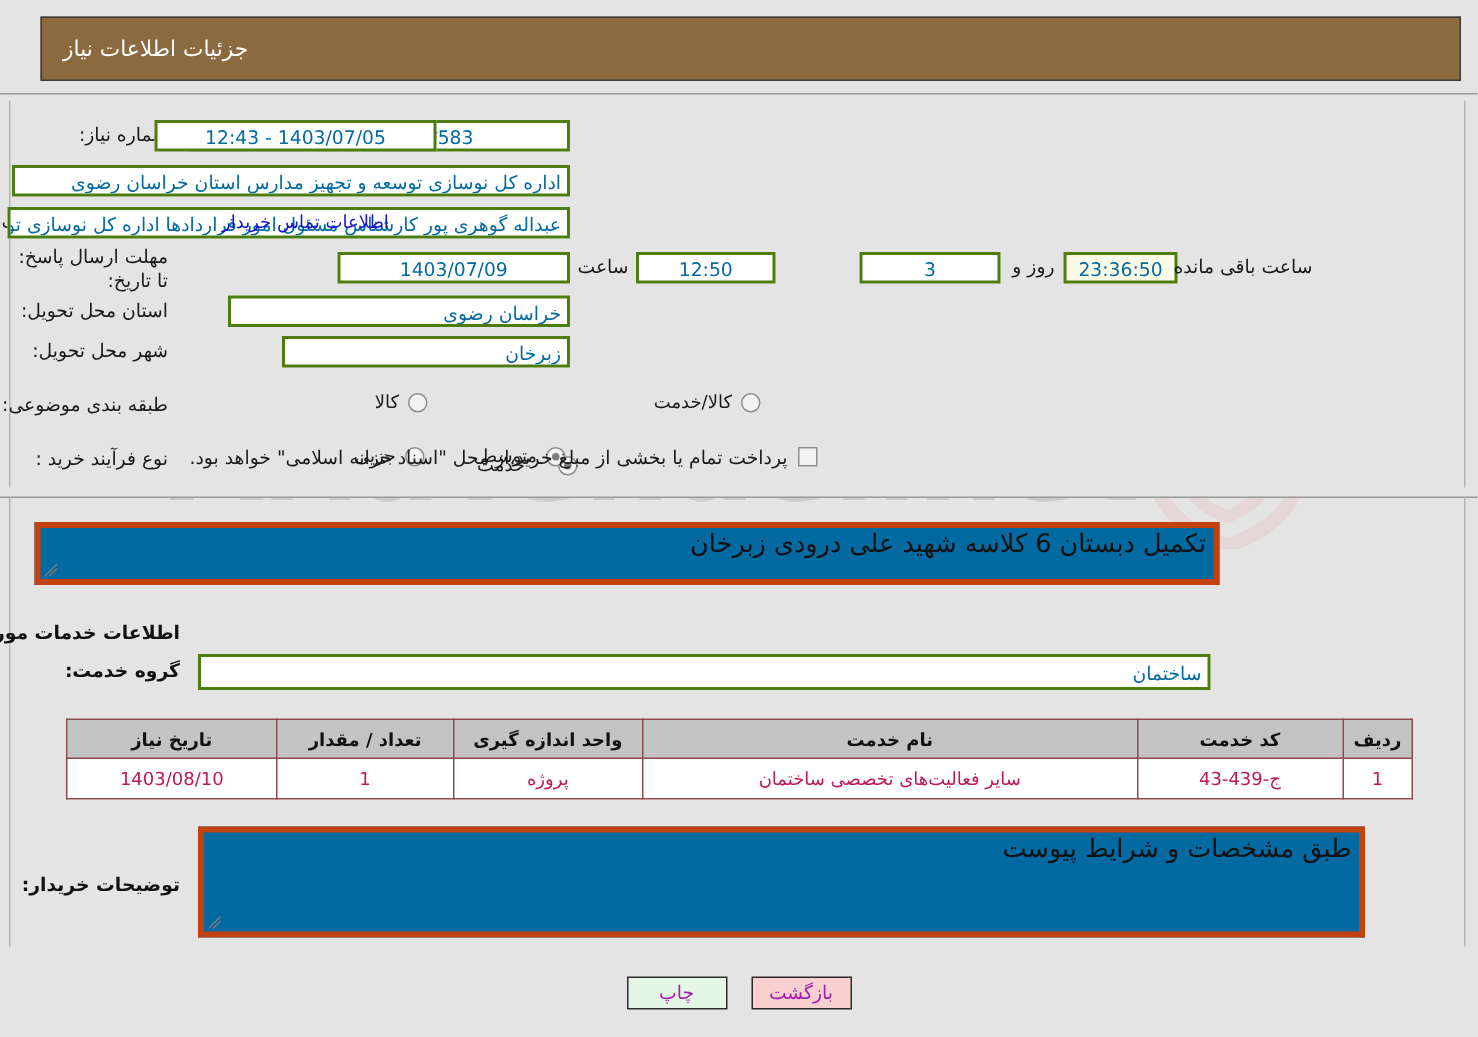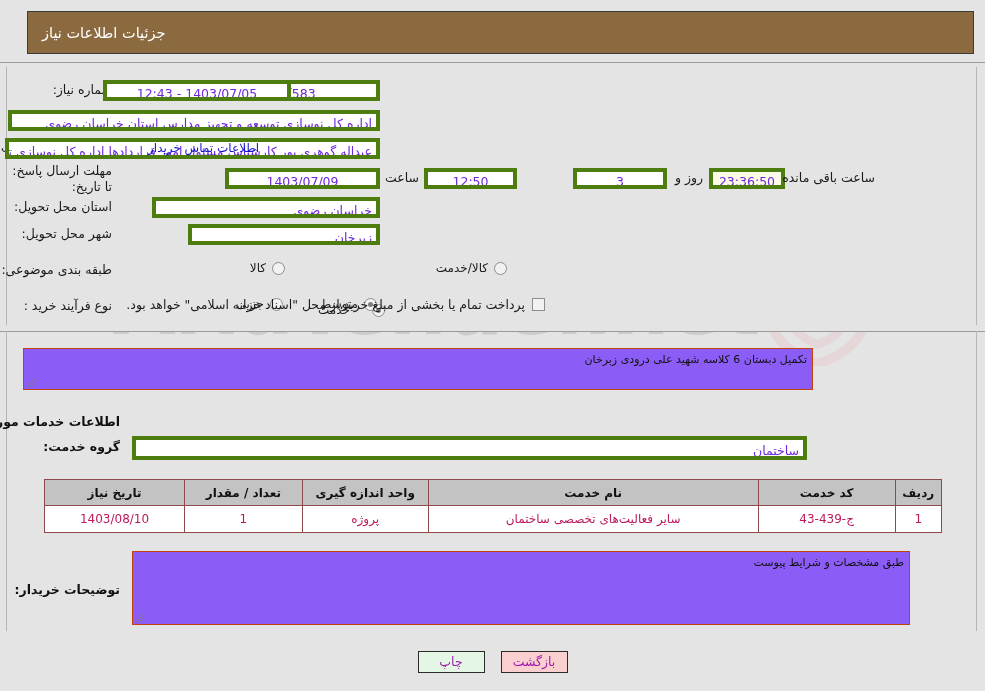--- a/index.html
+++ b/index.html
@@ -101,30 +101,30 @@
     white-space: nowrap;
     z-index: 12;
   }
   .lbl {
     font-size: 12.5px;
     color: #1a1a1a;
     text-align: right;
   }
   .fld {
     background: #ffffff;
-    border: 4px solid #4d7c0f;
+    border: 2px solid #4d7c0f;
     box-sizing: border-box;
     height: 21px;
     line-height: 19px;
     font-size: 12.5px;
     padding: 0 4px;
     overflow: hidden;
     text-overflow: clip;
     white-space: nowrap;
-    color: #6d28d9;
+    color: #0369a1;
   }
   .fld.ctr { text-align: center; }
   .fld.rt  { text-align: right; }
   .fld.cream { background: #fbfbe8; }
 
   .link {
     color: #1414c8;
     font-size: 12px;
     text-decoration: none;
     cursor: pointer;
@@ -170,24 +170,24 @@
     left: 6px; top: 0;
     width: 971px;
     height: 300px;
     border-right: 1px solid #b5b5b5;
     border-left: 1px solid #b5b5b5;
     box-sizing: border-box;
     pointer-events: none;
   }
 
   .ta {
-    background: #8b5cf6;
-    border: 1px solid #c2410c;
-    box-sizing: border-box;
-    font-size: 11px;
+    background: #0369a1;
+    border: 4px solid #c2410c;
+    box-sizing: border-box;
+    font-size: 17px;
     padding: 3px 5px 0 5px;
     color: #111;
     position: relative;
     overflow: hidden;
     text-align: right;
     line-height: 16px;
   }
   .ta .grip {
     position: absolute;
     left: 2px; bottom: 1px;

